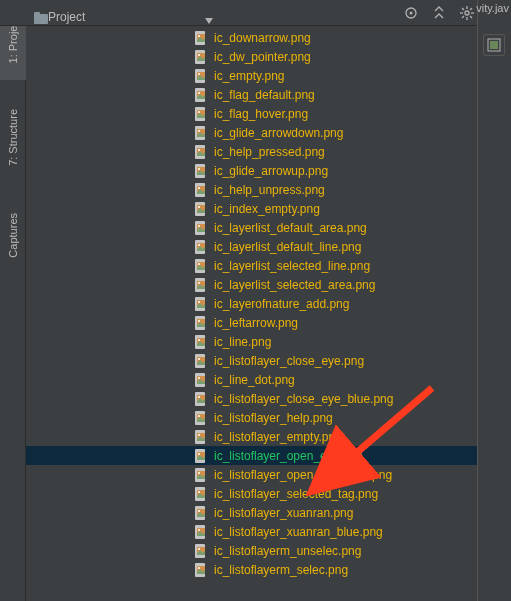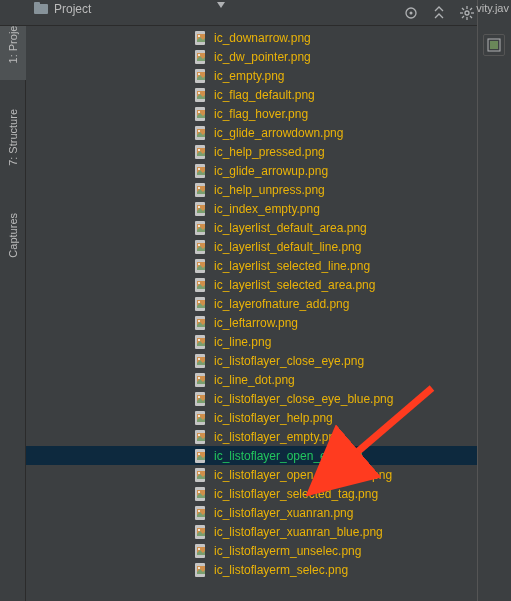--- a/index.html
+++ b/index.html
@@ -1,18 +1,18 @@
 <!DOCTYPE html>
 <html><head>
 <meta charset="utf-8">
 <style>
 html,body{margin:0;padding:0;width:511px;height:601px;overflow:hidden;font-family:Arial,Helvetica,sans-serif;font-size:12px;background:#3c3f41;color:#bbb}
 *{box-sizing:border-box}
 .top-toolbar{height:26px;background:#3c3f41;border-bottom:1px solid #2b2b2b;display:flex;align-items:center;padding-left:26px;position:relative}
-.top-toolbar .combo{display:flex;align-items:flex-start;gap:6px;height:22px;padding:0 8px;border-radius:2px;cursor:pointer}
+.top-toolbar .combo{display:flex;align-items:flex-end;height:22px;padding:0 8px;border-radius:2px;cursor:pointer}
 .top-toolbar .right-tools{margin-left:auto;display:flex;align-items:center;gap:8px;padding-right:6px}
 .top-toolbar .tool-btn{width:20px;height:20px;display:flex;align-items:center;justify-content:center;color:#afb1b3;cursor:pointer}
 .main-area{position:absolute;left:26px;top:26px;right:0;bottom:0;background:#3c3f41;overflow:hidden}
 .sidebar{position:absolute;left:0;top:0;width:26px;height:601px;background:#3c3f41;border-right:1px solid #2b2b2b}
 .sidebar-tab{position:absolute;left:0;width:26px;display:flex;align-items:center;justify-content:center;color:#bbb;cursor:pointer}
 .sidebar-tab .rot{writing-mode:vertical-rl;transform:rotate(180deg);font-size:11px;display:flex;align-items:center;gap:4px}
 .sidebar-tab.project{top:0;height:80px;background:#4e5254}
 .sidebar-tab.structure{top:90px;height:95px}
 .sidebar-tab.captures{top:195px;height:80px}
 .tree{padding-top:2px}

